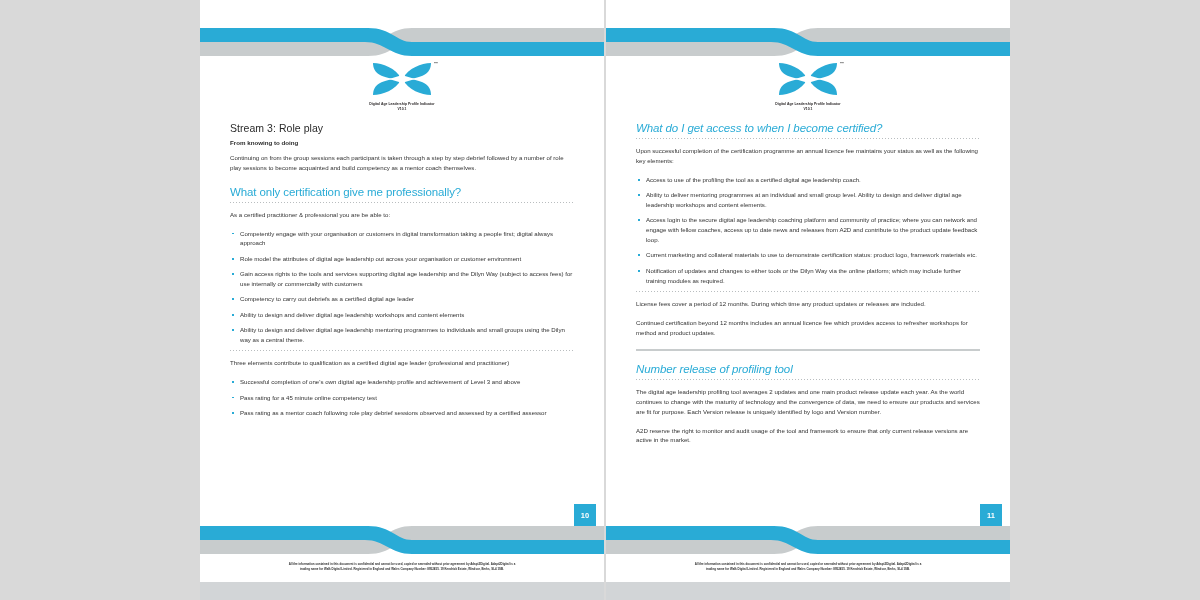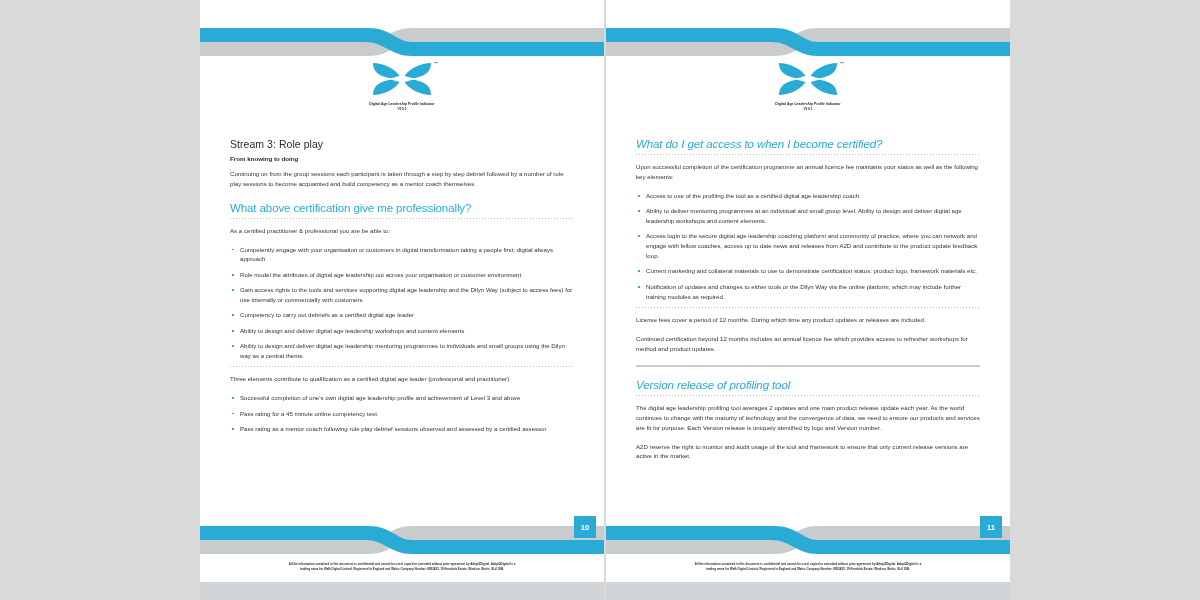--- a/index.html
+++ b/index.html
@@ -72,21 +72,21 @@
     color: #231f20;
     letter-spacing: .05px;
     line-height: 1.45;
   }
 
   
   .content {
     position: absolute;
     left: 30px;
     right: 30px;
-    top: 138px;
+    top: 122px;
   }
   h1.stream {
     font-size: 10.5px;
     font-weight: normal;
     color: #2b2b2b;
     margin: 0 0 5px 0;
     letter-spacing: .05px;
   }
   .subhead {
     font-size: 6.2px;
@@ -140,21 +140,21 @@
     left: 2px;
     top: 4px;
     width: 1.8px;
     height: 1.8px;
     background: #29abd6;
   }
 
   
   .pagenum {
     position: absolute;
-    top: 516px;
+    top: 504px;
     right: 8px;
     width: 22px;
     height: 22px;
     background: #29abd6;
     color: #ffffff;
     font-size: 7.5px;
     font-weight: bold;
     display: flex;
     align-items: center;
     justify-content: center;
@@ -212,21 +212,21 @@
         <div>Digital Age Leadership Profile Indicator</div>
         <div>V10.1</div>
       </div>
     </div>
 
     <div class="content">
       <h1 class="stream">Stream 3: Role play</h1>
       <div class="subhead">From knowing to doing</div>
       <p class="body">Continuing on from the group sessions each participant is taken through a step by step debrief followed by a number of role play sessions to become acquainted and build competency as a mentor coach themselves.</p>
 
-      <h2 class="sec">What above certification give me professionally?</h2>
+      <h2 class="sec">What only certification give me professionally?</h2>
       <div class="dotrule"></div>
       <p class="body">As a certified practitioner &amp; professional you are be able to:</p>
       <ul class="bul">
         <li>Competently engage with your organisation or customers in digital transformation taking a people first; digital always approach</li>
         <li>Role model the attributes of digital age leadership out across your organisation or customer environment</li>
         <li>Gain access rights to the tools and services supporting digital age leadership and the Dilyn Way (subject to access fees) for use internally or commercially with customers</li>
         <li>Competency to carry out debriefs as a certified digital age leader</li>
         <li>Ability to design and deliver digital age leadership workshops and content elements</li>
         <li>Ability to design and deliver digital age leadership mentoring programmes to individuals and small groups using the Dilyn way as a central theme.</li>
       </ul>
@@ -293,21 +293,21 @@
         <li>Current marketing and collateral materials to use to demonstrate certification status: product logo, framework materials etc.</li>
         <li>Notification of updates and changes to either tools or the Dilyn Way via the online platform; which may include further training modules as required.</li>
       </ul>
 
       <div class="dotrule"></div>
       <p class="body">License fees cover a period of 12 months. During which time any product updates or releases are included.</p>
       <p class="body">Continued certification beyond 12 months includes an annual licence fee which provides access to refresher workshops for method and product updates.</p>
 
       <div class="greyrule"></div>
 
-      <h2 class="sec tight">Version release of profiling tool</h2>
+      <h2 class="sec tight">Number release of profiling tool</h2>
       <div class="dotrule"></div>
       <p class="body">The digital age leadership profiling tool averages 2 updates and one main product release update each year. As the world continues to change with the maturity of technology and the convergence of data, we need to ensure our products and services are fit for purpose. Each Version release is uniquely identified by logo and Version number.</p>
       <p class="body">A2D reserve the right to monitor and audit usage of the tool and framework to ensure that only current release versions are active in the market.</p>
     </div>
 
     <div class="wave bottom">
       <svg viewBox="0 0 404 30" preserveAspectRatio="none">
         <path d="M0,16 L165,16 C185,16 190,2 212,2 L404,2 L404,16 L212,16 C196,16 192,30 168,30 L0,30 Z" fill="#c8cccd"></path>
         <path d="M0,2 L168,2 C192,2 196,16 212,16 L404,16 L404,30 L212,30 C190,30 185,16 165,16 L0,16 Z" fill="#29abd6"></path>
       </svg>

